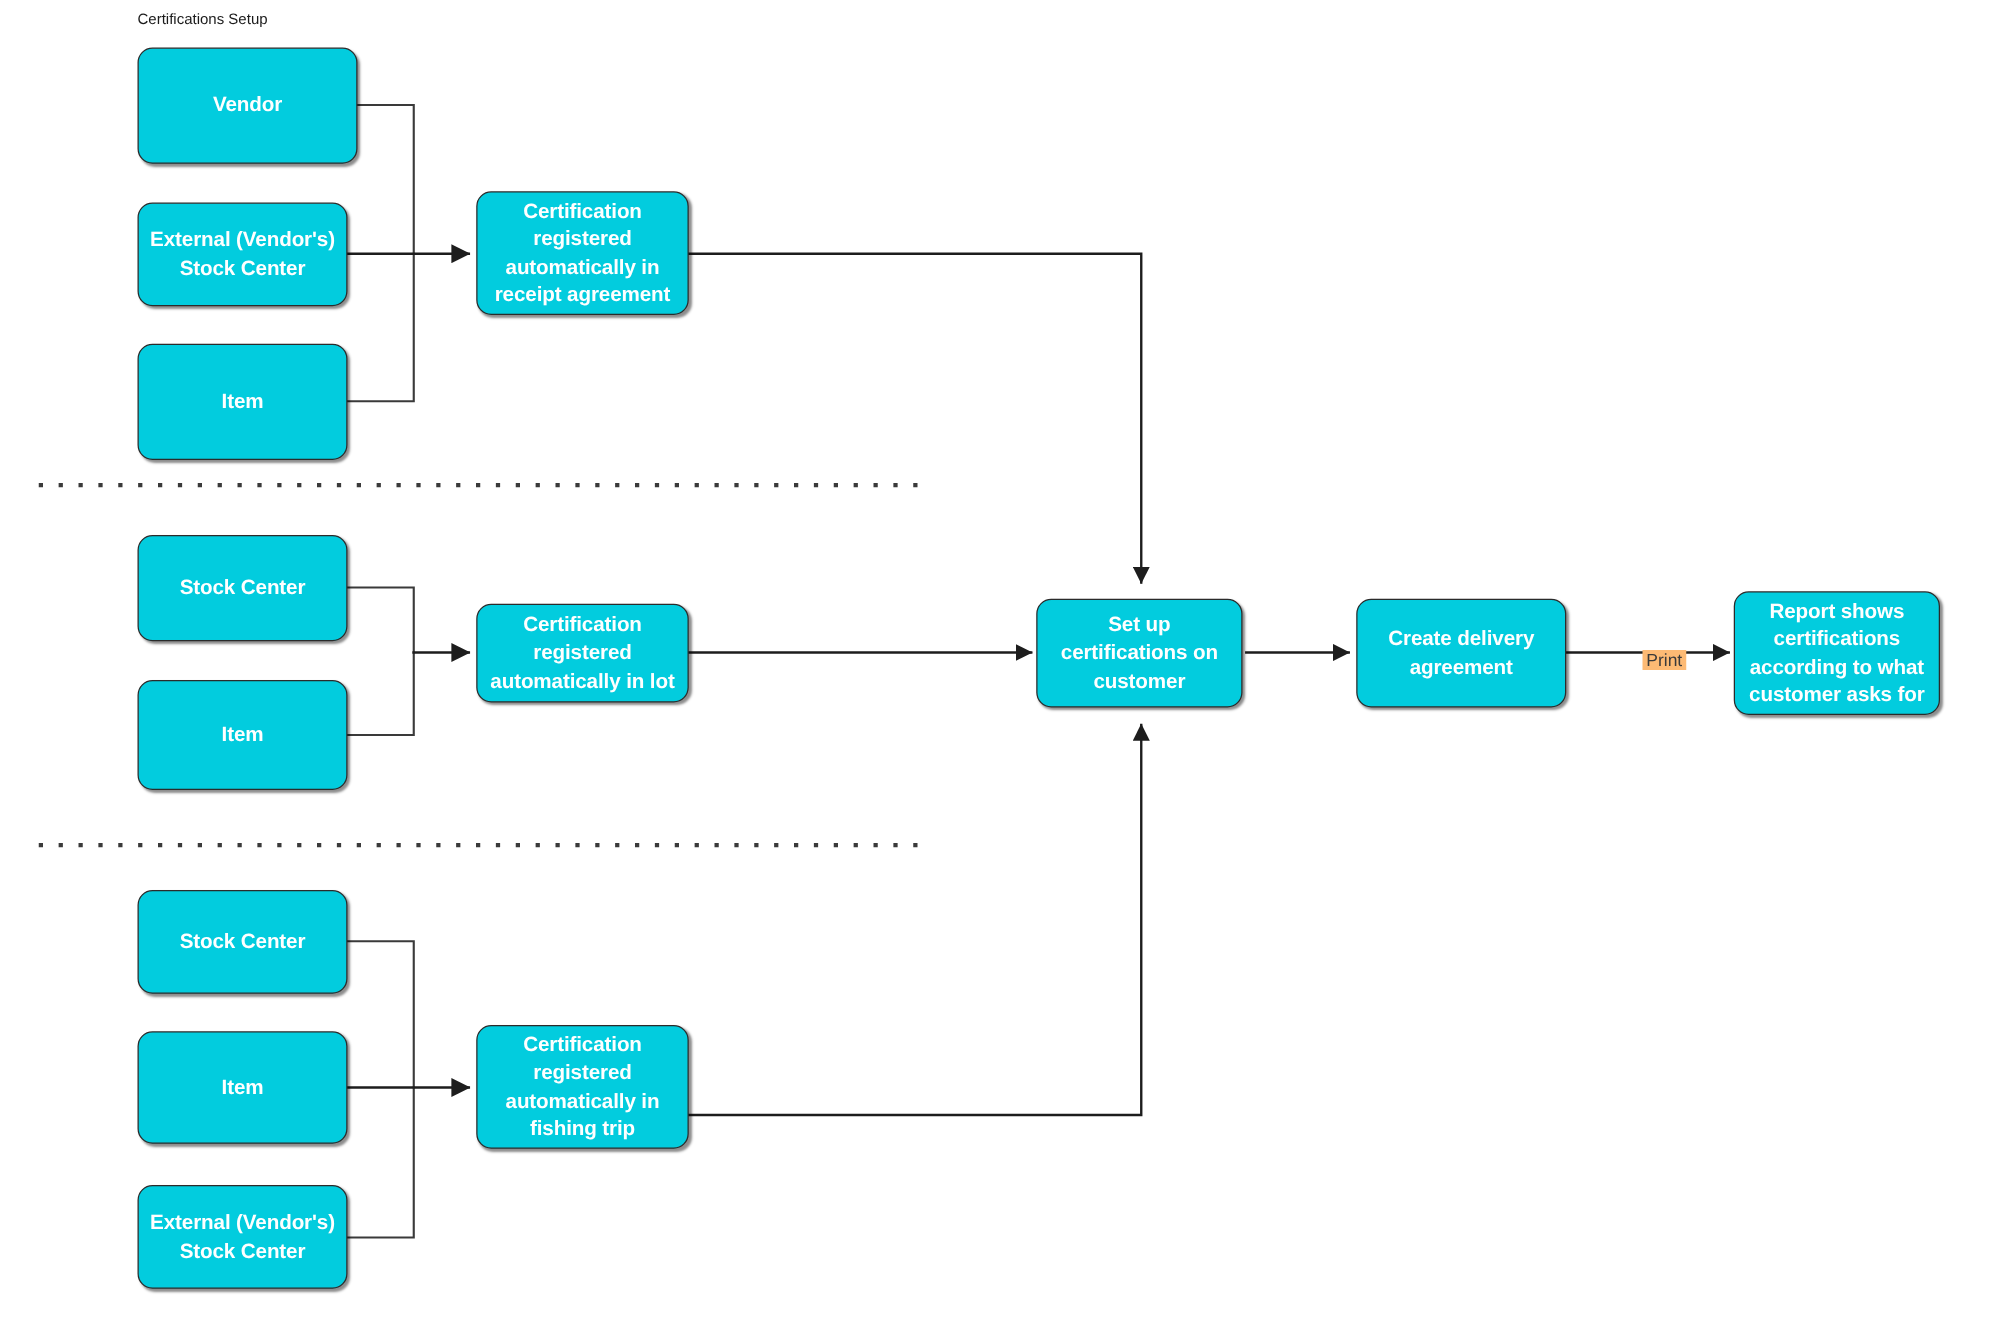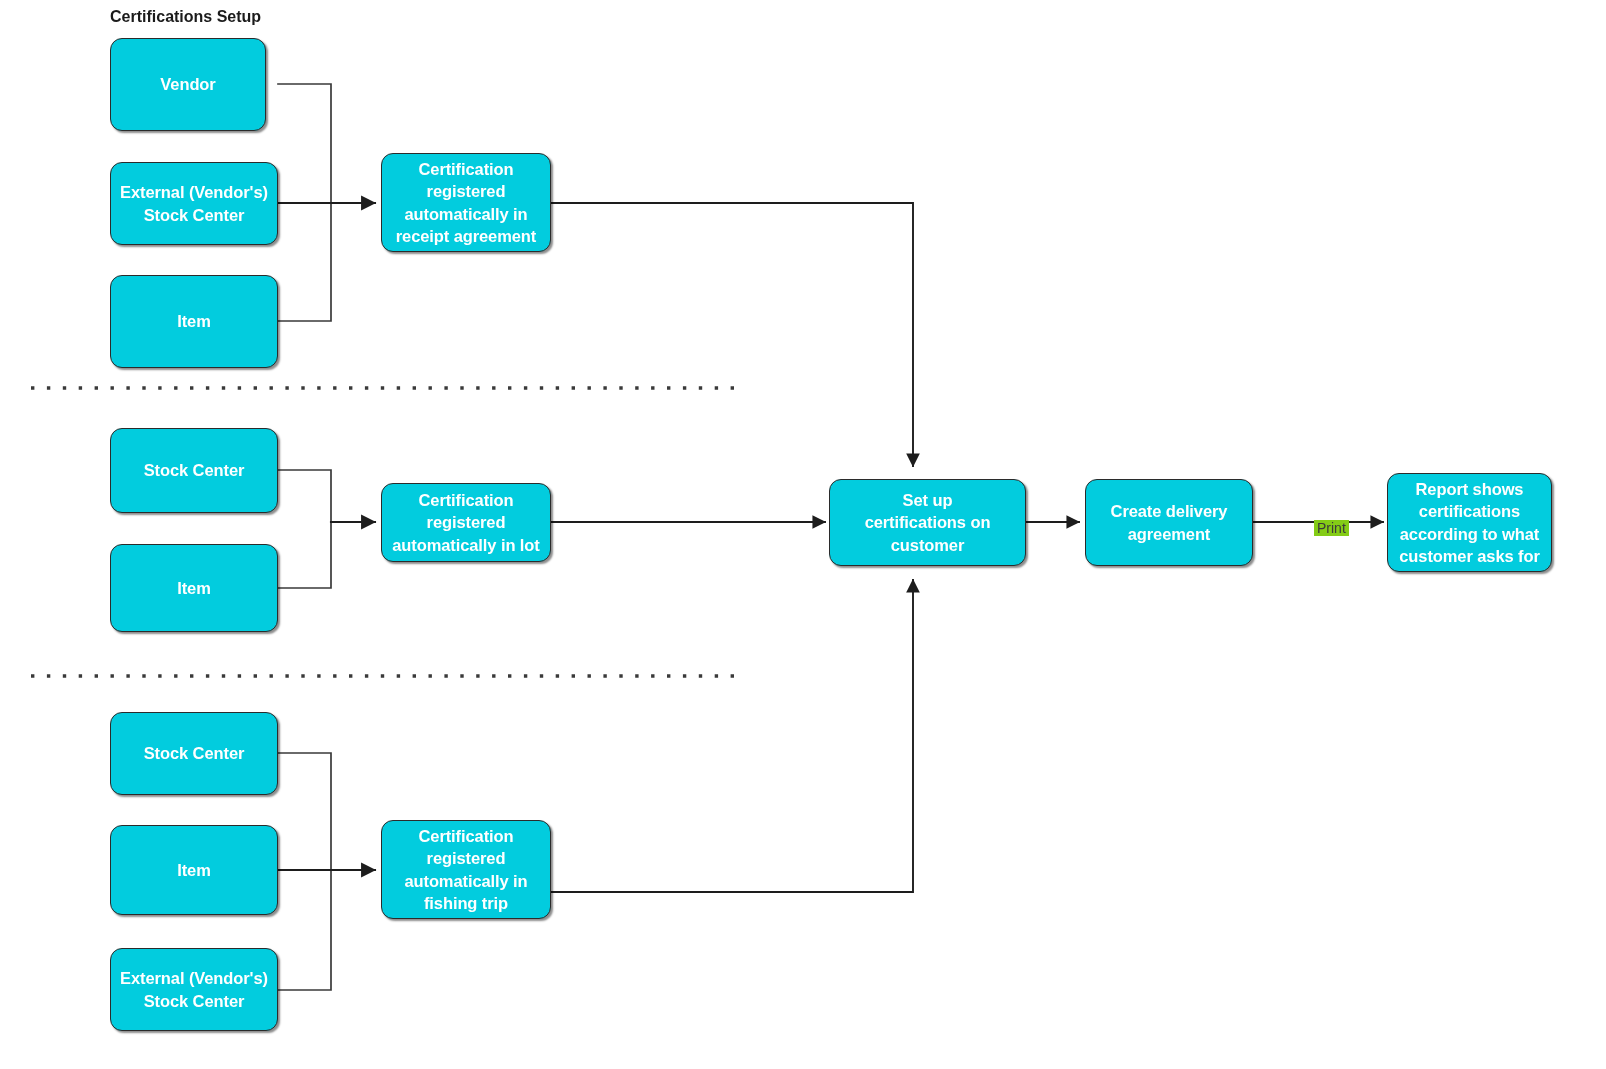--- a/index.html
+++ b/index.html
@@ -45,30 +45,30 @@
     z-index: 2;
   }
   .node .nlabel {
     display: block;
     white-space: pre-line;
     width: 100%;
   }
   .diagram-title {
     position: absolute;
     color: #1b1b1b;
-    font-size: 16px;
-    font-weight: bold;
+    font-size: 12px;
+    font-weight: normal;
     white-space: nowrap;
     z-index: 3;
   }
   .edge-label {
     position: absolute;
     color: #3a3a3a;
     font-size: 14px;
-    background: #84cc16;
+    background: #fdba74;
     padding: 0 3px;
     white-space: nowrap;
     z-index: 3;
   }
 </style>
 </head>
 <body>
 
 <div id="canvas">
 
@@ -104,21 +104,21 @@
     </g>
 
     <g stroke="#3a3a3a" stroke-width="3.4" stroke-linecap="butt" stroke-dasharray="3.4 12.5" fill="none">
       <line x1="31" y1="388" x2="745" y2="388"></line>
       <line x1="31" y1="676" x2="745" y2="676"></line>
     </g>
   </svg>
 
   <div class="diagram-title" style="left:110px; top:8px;">Certifications Setup</div>
 
-  <div class="node" style="left:110px; top:38px; width:156px; height:93px;">
+  <div class="node" style="left:110px; top:38px; width:176px; height:93px;">
     <span class="nlabel">Vendor</span>
   </div>
 
   <div class="node" style="left:110px; top:162px; width:168px; height:83px;">
     <span class="nlabel">External (Vendor's)
 Stock Center</span>
   </div>
 
   <div class="node" style="left:110px; top:275px; width:168px; height:93px;">
     <span class="nlabel">Item</span>
@@ -158,21 +158,21 @@
 Stock Center</span>
   </div>
 
   <div class="node" style="left:381px; top:820px; width:170px; height:99px;">
     <span class="nlabel">Certification
 registered
 automatically in
 fishing trip</span>
   </div>
 
-  <div class="node" style="left:829px; top:479px; width:197px; height:87px;">
+  <div class="node" style="left:829px; top:479px; width:165px; height:87px;">
     <span class="nlabel">Set up
 certifications on
 customer</span>
   </div>
 
   <div class="node" style="left:1387px; top:473px; width:165px; height:99px;">
     <span class="nlabel">Report shows
 certifications
 according to what
 customer asks for</span>

